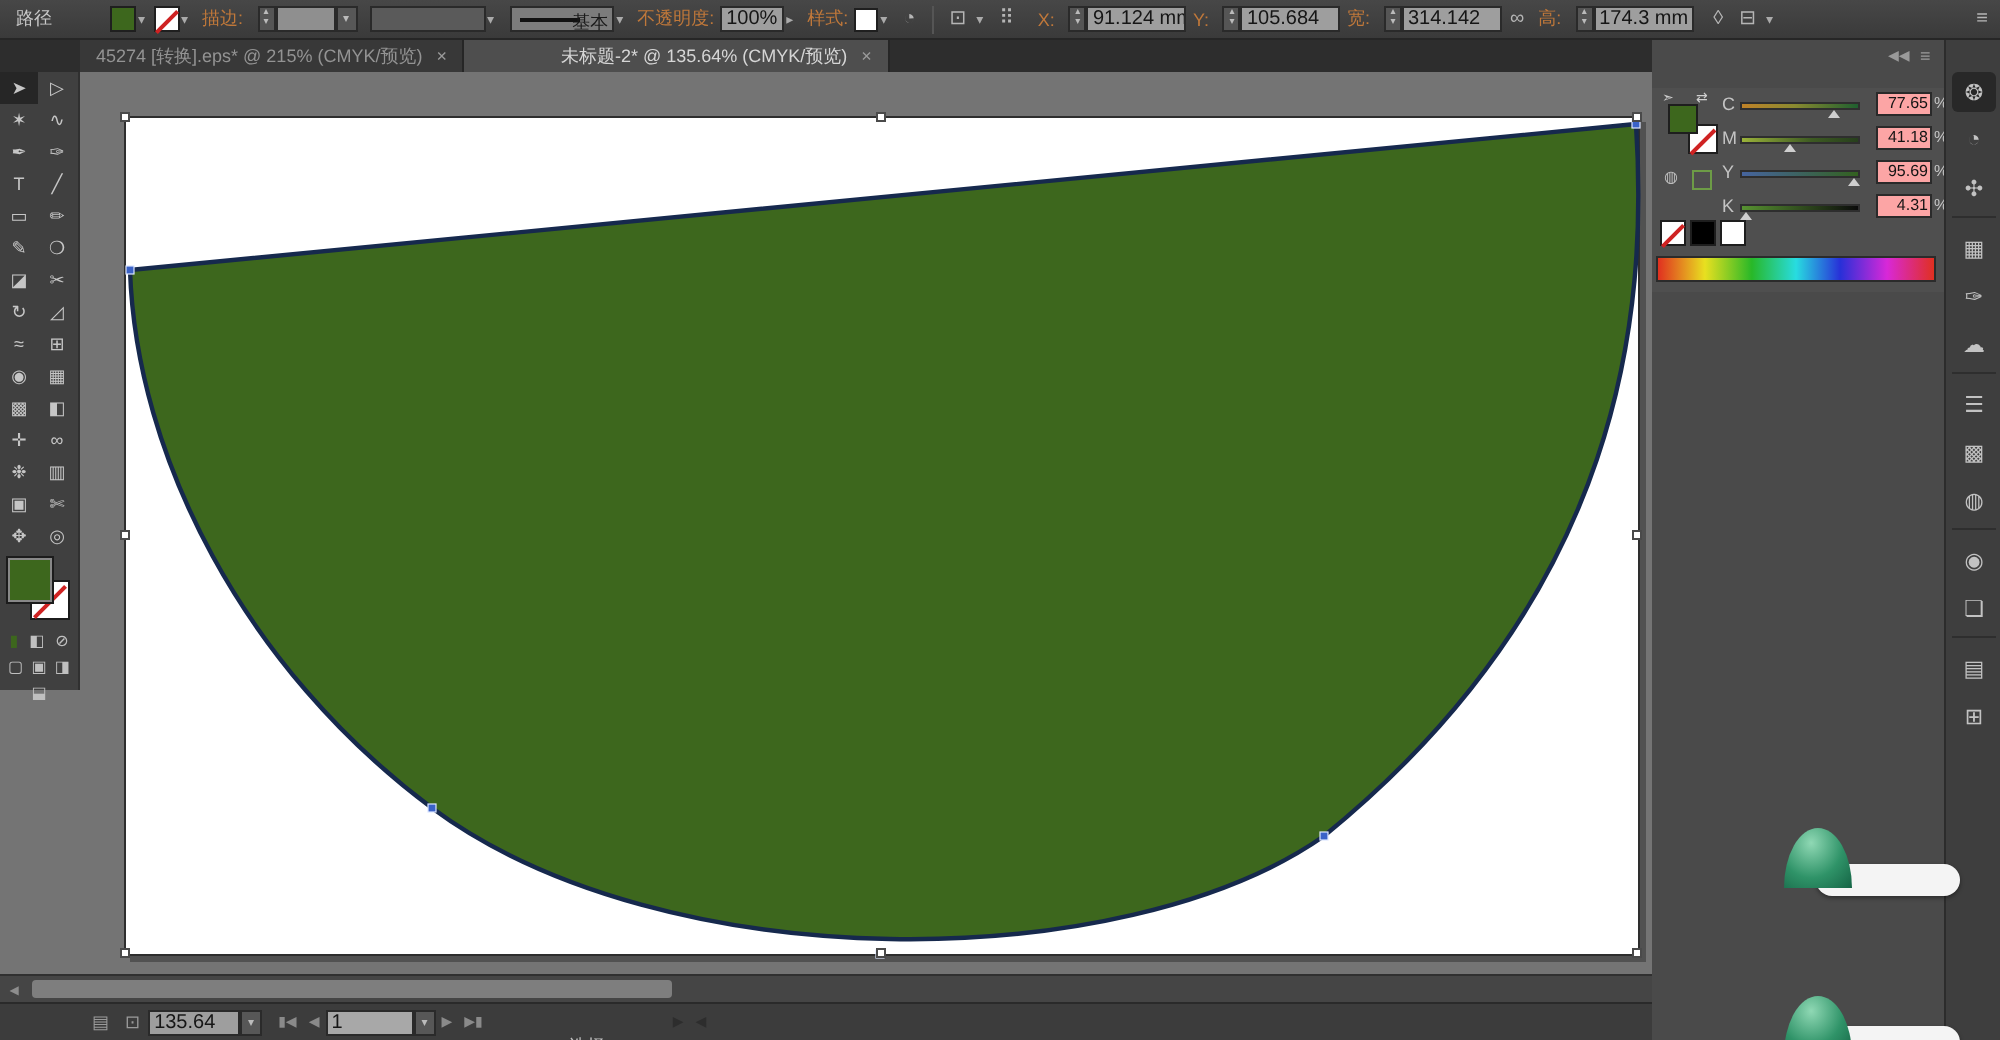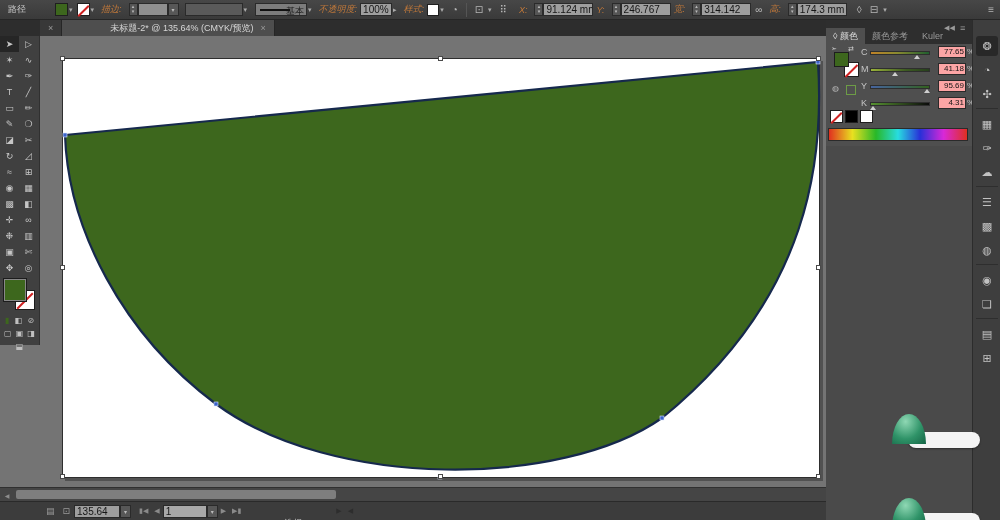--- a/index.html
+++ b/index.html
@@ -5,21 +5,21 @@
   * { margin:0; padding:0; box-sizing:border-box; }
   html,body { width:1000px; height:520px; overflow:hidden; background:#3a3a3a;
     font-family:"Liberation Sans","DejaVu Sans",sans-serif; }
   .abs { position:absolute; }
   
   #topbar { position:absolute; left:0; top:0; width:1000px; height:20px;
     background:linear-gradient(#474747,#3a3a3a); border-bottom:1px solid #262626;
     display:flex; align-items:center; font-size:9px; color:#c9c9c9; }
   #topbar > * { flex:0 0 auto; }
   .tb-label { margin:0 3px; }
-  .tb-orange { color:#c0783a; margin:0 3px;font-style:italic; }
+  .tb-orange { color:#c0783a; margin:0 3px; }
   .swatch { width:13px; height:13px; border:1px solid #1f1f1f; background:#fff; position:relative; }
   .slash::after { content:""; position:absolute; left:-2px; right:-2px; top:50%;
     border-top:2px solid #cf2222; transform:rotate(-45deg); }
   .caret { color:#aaa; font-size:7px; margin:0 4px 0 1px; }
   .stepper { width:9px; height:13px; background:#555; border:1px solid #2a2a2a;
     color:#bbb; font-size:5px; line-height:5px; text-align:center; margin-left:4px; }
   .field { height:13px; background:#9e9e9e; border:1px solid #2a2a2a; color:#161616;
     font-size:10px; line-height:11px; padding:0 2px; overflow:hidden; white-space:nowrap; }
   .dd { height:13px; background:#5a5a5a; border:1px solid #2a2a2a; position:relative; }
   .tb-icon { color:#b5b5b5; font-size:10px; margin:0 4px; }
@@ -122,38 +122,39 @@
   <span class="tb-icon">◔</span>
   <span class="tb-sep"></span>
   <span class="tb-icon">⊡</span>
   <span class="caret">▾</span>
   <span class="tb-icon">⠿</span>
   <span class="tb-orange" style="margin-left:8px;">X:</span>
   <span class="stepper">▴<br>▾</span>
   <span class="field" style="width:50px;">91.124 mm</span>
   <span class="tb-orange">Y:</span>
   <span class="stepper">▴<br>▾</span>
-  <span class="field" style="width:50px;">246.767</span>
+  <span class="field" style="width:50px;">105.684</span>
   <span class="tb-orange">宽:</span>
   <span class="stepper">▴<br>▾</span>
   <span class="field" style="width:50px;">314.142</span>
   <span class="tb-icon">∞</span>
   <span class="tb-orange">高:</span>
   <span class="stepper">▴<br>▾</span>
   <span class="field" style="width:50px;">174.3 mm</span>
   <span class="tb-icon" style="margin-left:10px;">◊</span>
   <span class="tb-icon">⊟</span>
   <span class="caret">▾</span>
   <span style="flex:1;"></span>
   <span class="tb-icon" style="margin-right:6px;">≡</span>
 </div>
 
 <div id="tabbar">
   <span style="width:40px;"></span>
 <div class="doctab">
+      <span>45274 [转换].eps* @ 215% (CMYK/预览)</span>
       <span class="x">×</span>
     </div>
     <div class="doctab active">
       <span>未标题-2* @ 135.64% (CMYK/预览)</span>
       <span class="x">×</span>
     </div>
   </div>
 
 <div id="toolbar">
   <div id="toolgrid">
@@ -252,25 +253,20 @@
   <span class="field" style="width:44px;background:#a8a8a8;">1</span>
   <span class="caret-btn">▾</span>
   <span class="sb-nav">▶</span>
   <span class="sb-nav">▶▮</span>
   <span style="margin-left:40px;color:#bfbfbf;margin-top:24px;">选择</span>
   <span class="sb-nav" style="margin-left:34px;color:#2d2d2d;">▶</span>
   <span class="sb-nav" style="color:#2d2d2d;">◀</span>
 </div>
 
 <div id="rightpanel">
-  <div id="paneltabs">
-      <span class="ptab active">◊ 颜色</span>
-      <span class="ptab">颜色参考</span>
-      <span class="ptab">Kuler</span>
-    </div>
   <span class="abs" style="left:118px;top:4px;color:#9a9a9a;font-size:7px;">◀◀</span>
   <span class="abs" style="left:134px;top:3px;color:#9a9a9a;font-size:9px;">≡</span>
   <div id="panelbody">
     <span class="abs" style="left:5px;top:1px;color:#cfcfcf;font-size:7px;">➣</span>
     <span class="abs" style="left:22px;top:1px;color:#cfcfcf;font-size:7px;">⇄</span>
     <div class="prox slash" style="left:18px;top:18px;width:15px;height:15px;background:#fff;"></div>
     <div class="prox" style="left: 8px; top: 8px; width: 15px; height: 15px; background: rgb(61, 103, 29);"></div>
     <span class="abs" style="left:6px;top:40px;color:#bcbcbc;font-size:8px;">◍</span>
     <div class="prox" style="left:20px;top:41px;width:10px;height:10px;border:1px solid #6d9c46;background:transparent;"></div>
     <div id="sliders">

